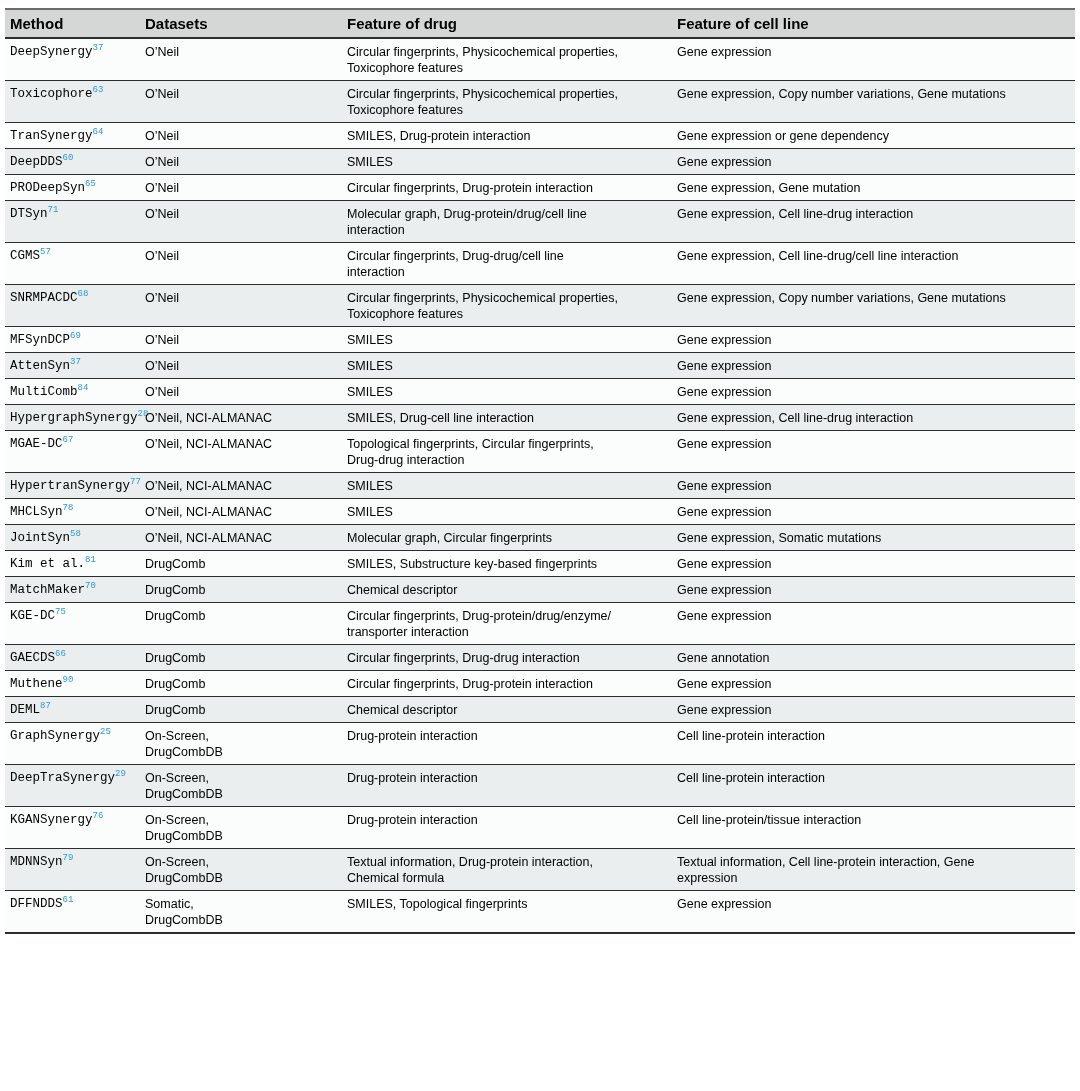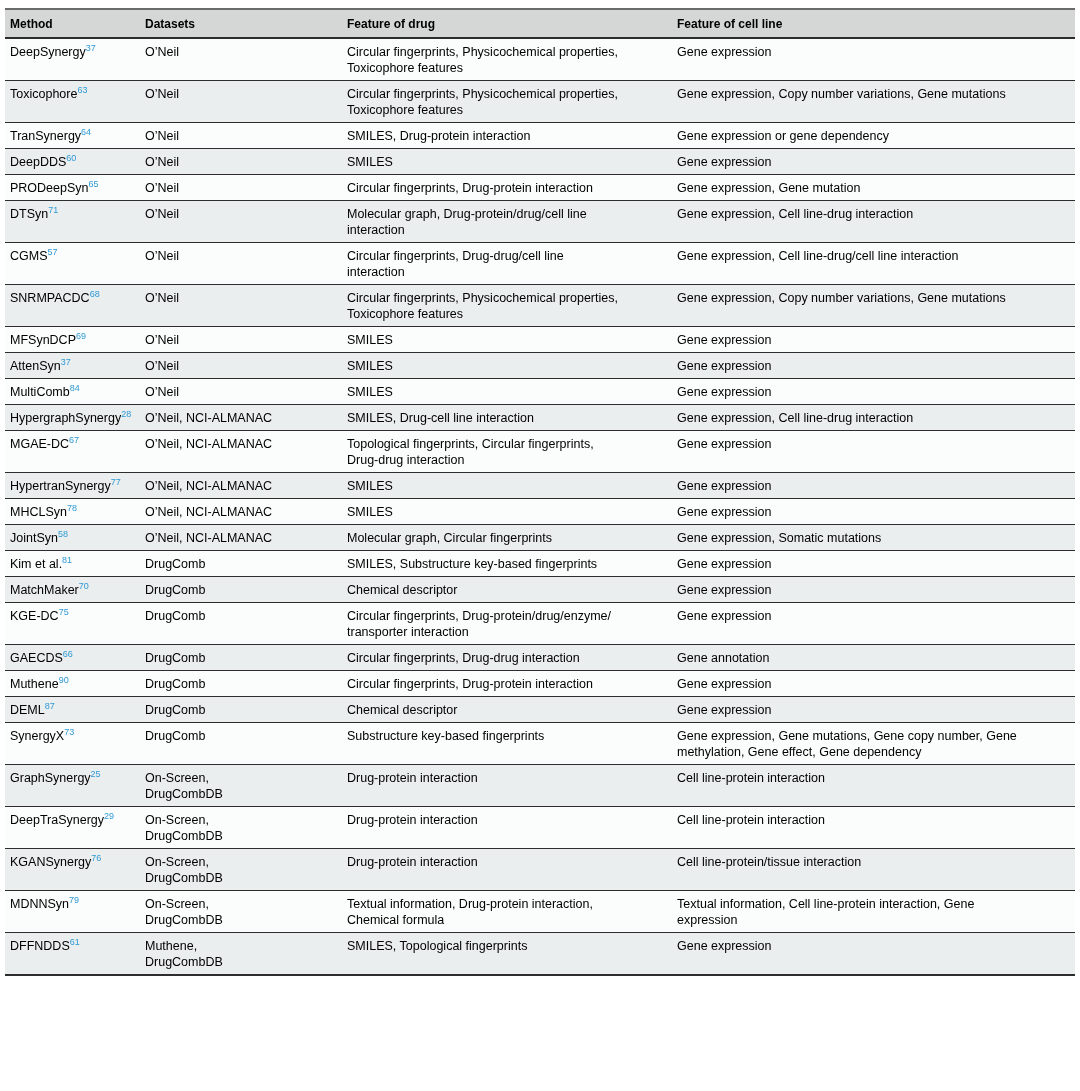--- a/index.html
+++ b/index.html
@@ -27,33 +27,33 @@
     line-height:16px;
   }
   col.c-method{width:140px;}
   col.c-datasets{width:202px;}
   col.c-drug{width:330px;}
   col.c-cell{width:398px;}
   thead th{
     background:var(--header-bg);
     text-align:left;
     font-weight:bold;
-    font-size:12px;
+    font-size:15px;
     padding:6px 8px 5px 0;
     border-bottom:2px solid var(--border);
     vertical-align:top;
   }
   thead th:first-child{padding-left:5px;}
   tbody td{
     padding:5px 10px 4px 0;
     vertical-align:top;
     white-space:pre-line;
     border-top:1.5px solid var(--border);
   }
-  tbody td:first-child{padding-left:5px;}
+  tbody td:first-child{padding-left:5px;font-family:Liberation Mono, monospace;}
   tbody tr:nth-child(odd){background:var(--row-light);}
   tbody tr:nth-child(even){background:var(--row-alt);}
   tbody tr:first-child td{border-top:none;}
   sup.ref{
     color:var(--accent);
     font-size:9px;
     line-height:0;
     vertical-align:super;
     cursor:pointer;
   }
@@ -234,27 +234,20 @@
   </tr>
 
   <tr>
     <td class="col-method"><span class="method-name">DEML</span><sup class="ref">87</sup></td>
     <td class="col-datasets">DrugComb</td>
     <td class="col-drug">Chemical descriptor</td>
     <td class="col-cell">Gene expression</td>
   </tr>
 
 
-  <tr>
-    <td class="col-method"><span class="method-name">SynergyX</span><sup class="ref">73</sup></td>
-    <td class="col-datasets">DrugComb</td>
-    <td class="col-drug">Substructure key-based fingerprints</td>
-    <td class="col-cell">Gene expression, Gene mutations, Gene copy number, Gene
-methylation, Gene effect, Gene dependency</td>
-  </tr>
 
   <tr>
     <td class="col-method"><span class="method-name">GraphSynergy</span><sup class="ref">25</sup></td>
     <td class="col-datasets">On-Screen,
 DrugCombDB</td>
     <td class="col-drug">Drug-protein interaction</td>
     <td class="col-cell">Cell line-protein interaction</td>
   </tr>
 
   <tr>
@@ -278,19 +271,19 @@
     <td class="col-datasets">On-Screen,
 DrugCombDB</td>
     <td class="col-drug">Textual information, Drug-protein interaction,
 Chemical formula</td>
     <td class="col-cell">Textual information, Cell line-protein interaction, Gene
 expression</td>
   </tr>
 
   <tr>
     <td class="col-method"><span class="method-name">DFFNDDS</span><sup class="ref">61</sup></td>
-    <td class="col-datasets">Muthene,
+    <td class="col-datasets">Somatic,
 DrugCombDB</td>
     <td class="col-drug">SMILES, Topological fingerprints</td>
     <td class="col-cell">Gene expression</td>
   </tr>
 </tbody>
 </table>
 
 </body></html>

